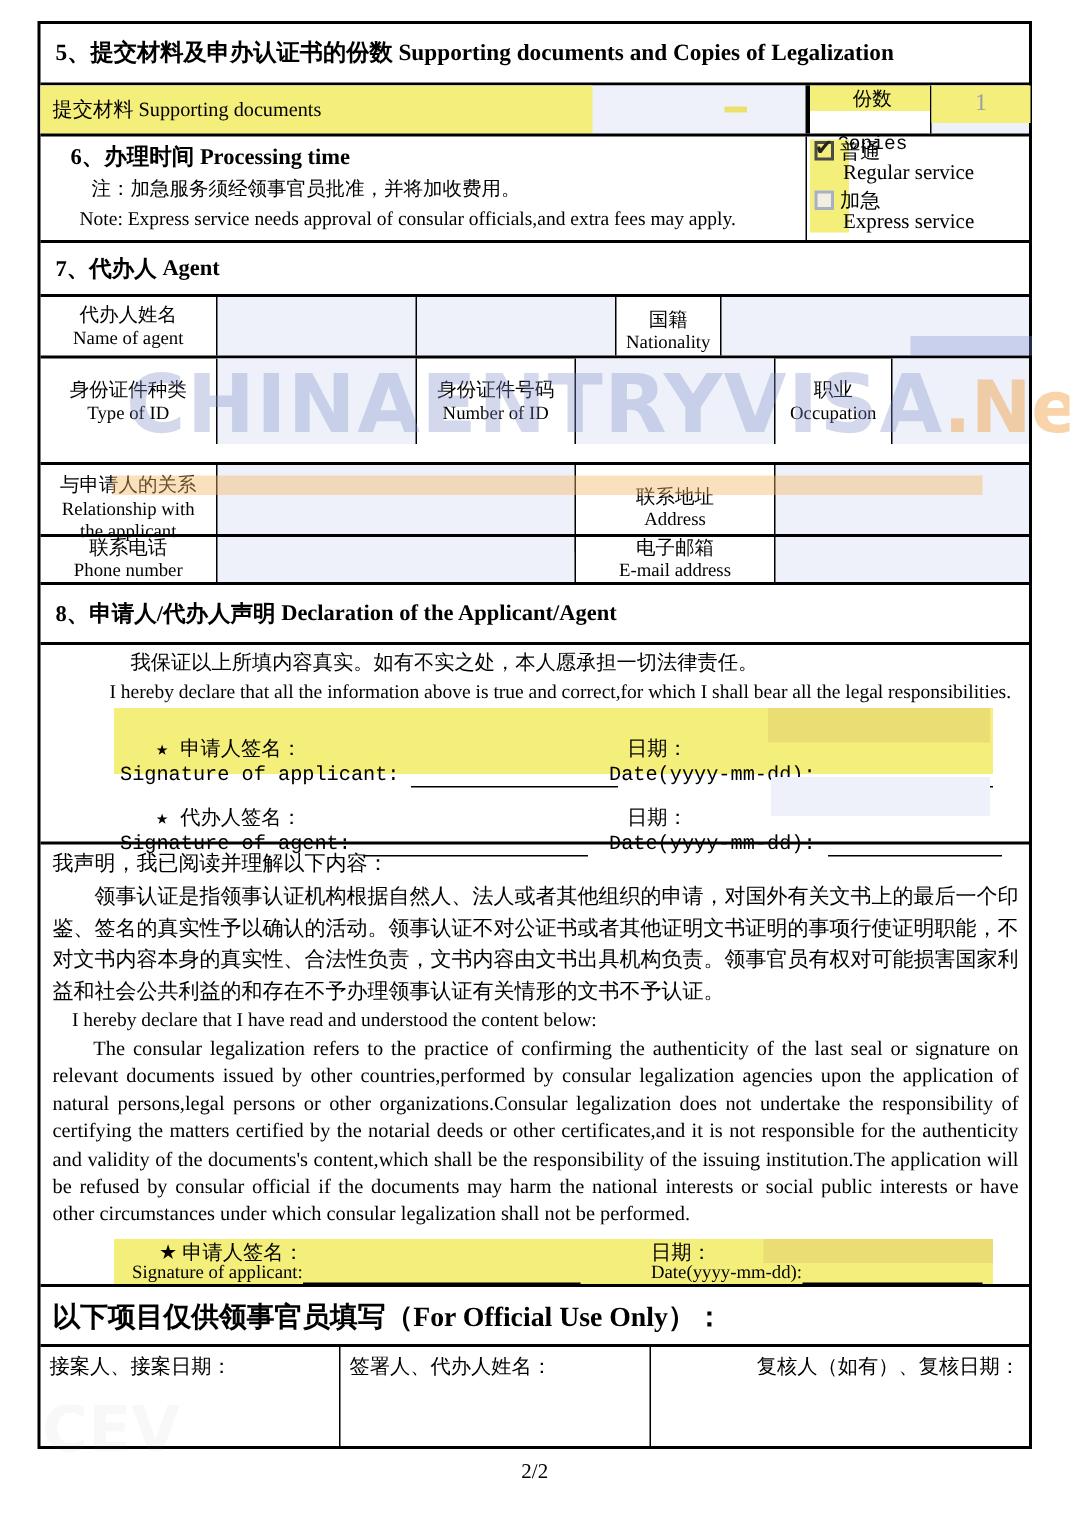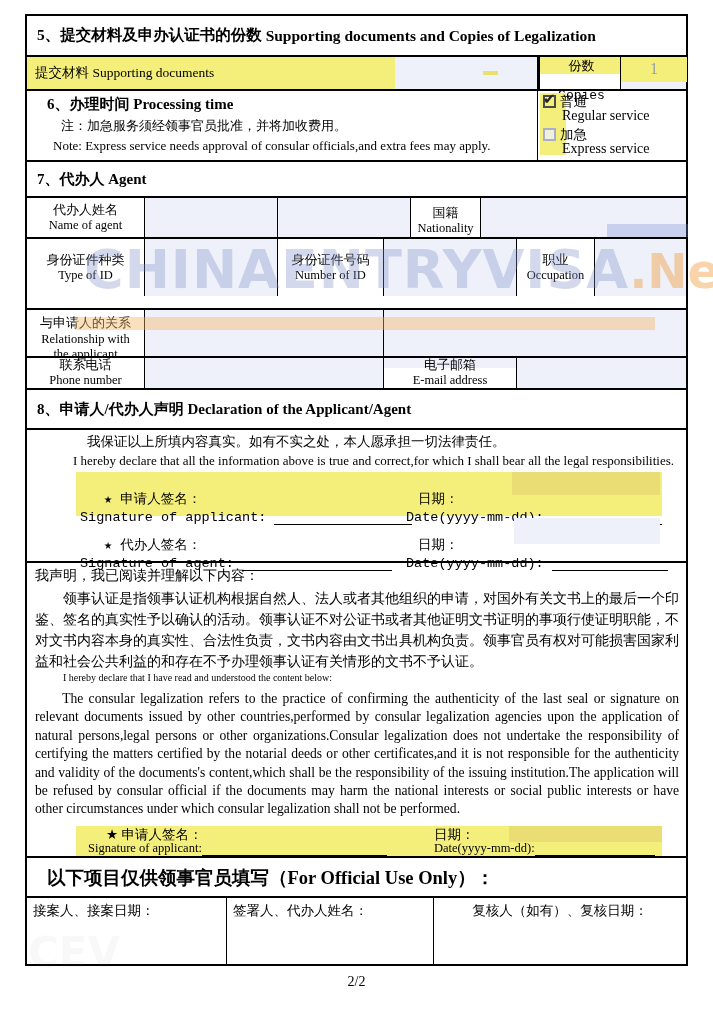--- a/index.html
+++ b/index.html
@@ -129,20 +129,24 @@
     </div>
 
     <div class="band" style="top:292px;height:60px;">
       <div class="cellgrid">
         <div class="cell nol" style="width:117px;">
           <span class="l1 zh">与申请人的关系</span>
           <span class="l2">Relationship with</span>
           <span class="l2">the applicant</span>
         </div>
         <div class="cell valcell" style="width:239px;"></div>
+        <div class="cell" style="width:133px;">
+          <span class="l1 zh">联系地址</span>
+          <span class="l2">Address</span>
+        </div>
         <div class="cell valcell" style="flex:1;"></div>
       </div>
     </div>
 
     <div class="band" style="top:340px;height:32px;">
       <div class="cellgrid">
         <div class="cell nol" style="width:117px;">
           <span class="l1 zh">联系电话</span>
           <span class="l2">Phone number</span>
         </div>
@@ -175,45 +179,45 @@
       <div class="abs lav" style="left:487px;top:88px;width:146px;height:26px;"></div>
       <div class="abs mono zh" style="left:77px;top:90px;">★ 代办人签名：</div>
       <div class="abs mono zh" style="left:391px;top:90px;">日期：</div>
       <div class="abs mono" style="left:53px;top:110px;"><span>Signature of agent:</span> <span class="blank" style="width:150px;"></span></div>
       <div class="abs mono" style="left:379px;top:110px;"><span>Date(yyyy-mm-dd):</span> <span class="blank" style="width:116px;"></span></div>
     </div>
 
     <div class="band" style="top:545px;height:295px;">
       <div class="abs zh" style="left:8px;top:4px;font-size:14px;">我声明，我已阅读并理解以下内容：</div>
       <div class="abs para zh" style="left:8px;top:25px;width:644px;font-size:14px;line-height:21px;text-indent:2em;">领事认证是指领事认证机构根据自然人、法人或者其他组织的申请，对国外有关文书上的最后一个印鉴、签名的真实性予以确认的活动。领事认证不对公证书或者其他证明文书证明的事项行使证明职能，不对文书内容本身的真实性、合法性负责，文书内容由文书出具机构负责。领事官员有权对可能损害国家利益和社会公共利益的和存在不予办理领事认证有关情形的文书不予认证。</div>
-      <div class="abs" style="left:36px;top:109px;font-size:10px;">I hereby declare that I have read and understood the content below:</div>
+      <div class="abs" style="left:21px;top:109px;font-size:13px;">I hereby declare that I have read and understood the content below:</div>
       <div class="abs para" style="left:8px;top:127px;width:644px;font-size:13.6px;line-height:18.4px;text-indent:2em;">The consular legalization refers to the practice of confirming the authenticity of the last seal or signature on relevant documents issued by other countries,performed by consular legalization agencies upon the application of natural persons,legal persons or other organizations.Consular legalization does not undertake the responsibility of certifying the matters certified by the notarial deeds or other certificates,and it is not responsible for the authenticity and validity of the documents's content,which shall be the responsibility of the issuing institution.The application will be refused by consular official if the documents may harm the national interests or social public interests or have other circumstances under which consular legalization shall not be performed.</div>
 
       <div class="abs hl" style="left:49px;top:263px;width:586px;height:30px;">
         <div class="abs hl-dk" style="left:433px;top:0;width:153px;height:16px;"></div>
         <div class="abs serifline zh" style="left:30px;top:0px;font-size:13.5px;">★ 申请人签名：</div>
         <div class="abs serifline zh" style="left:358px;top:0px;font-size:13.5px;">日期：</div>
         <div class="abs serifline" style="left:12px;top:15px;font-size:12.5px;"><span>Signature of applicant:</span><span class="blank" style="width:185px;"></span></div>
         <div class="abs serifline" style="left:358px;top:15px;font-size:12.5px;"><span>Date(yyyy-mm-dd):</span><span class="blank" style="width:120px;"></span></div>
       </div>
     </div>
 
     <div class="band" style="top:840px;height:40px;display:flex;align-items:center;">
-      <span class="zh" style="font-weight:bold;font-size:18.5px;padding-left:20px;">以下项目仅供领事官员填写（For Official Use Only）：</span>
+      <span class="zh" style="font-weight:bold;font-size:18.5px;padding-left:8px;">以下项目仅供领事官员填写（For Official Use Only）：</span>
     </div>
 
     <div class="band" style="top:880px;height:68px;">
       <div class="cellgrid">
         <div class="cell nol" style="width:199px;align-items:flex-start;justify-content:flex-start;padding:5px 6px;">
           <span class="l1 zh" style="font-size:13.5px;">接案人、接案日期：</span>
         </div>
         <div class="cell" style="width:207px;align-items:flex-start;justify-content:flex-start;padding:5px 6px;">
           <span class="l1 zh" style="font-size:13.5px;">签署人、代办人姓名：</span>
         </div>
-        <div class="cell" style="flex:1;align-items:center;justify-content:flex-start;padding:5px 6px;">
+        <div class="cell" style="flex:1;align-items:flex-end;justify-content:flex-start;padding:5px 6px;">
           <span class="l1 zh" style="font-size:13.5px;">复核人（如有）、复核日期：</span>
         </div>
       </div>
     </div>
   </div>
 
   <div class="wm" style="left:607px;top:224px;width:81px;height:13px;background:rgba(120,140,210,0.32);"></div>
   <div class="wm" style="left:75px;top:317px;width:580px;height:13px;background:rgba(245,180,100,0.42);"></div>
   <div class="wm" style="left:84px;top:238px;">
     <span class="wm-main">CHINAENTRYVISA</span><span class="wm-net">.Net</span>

